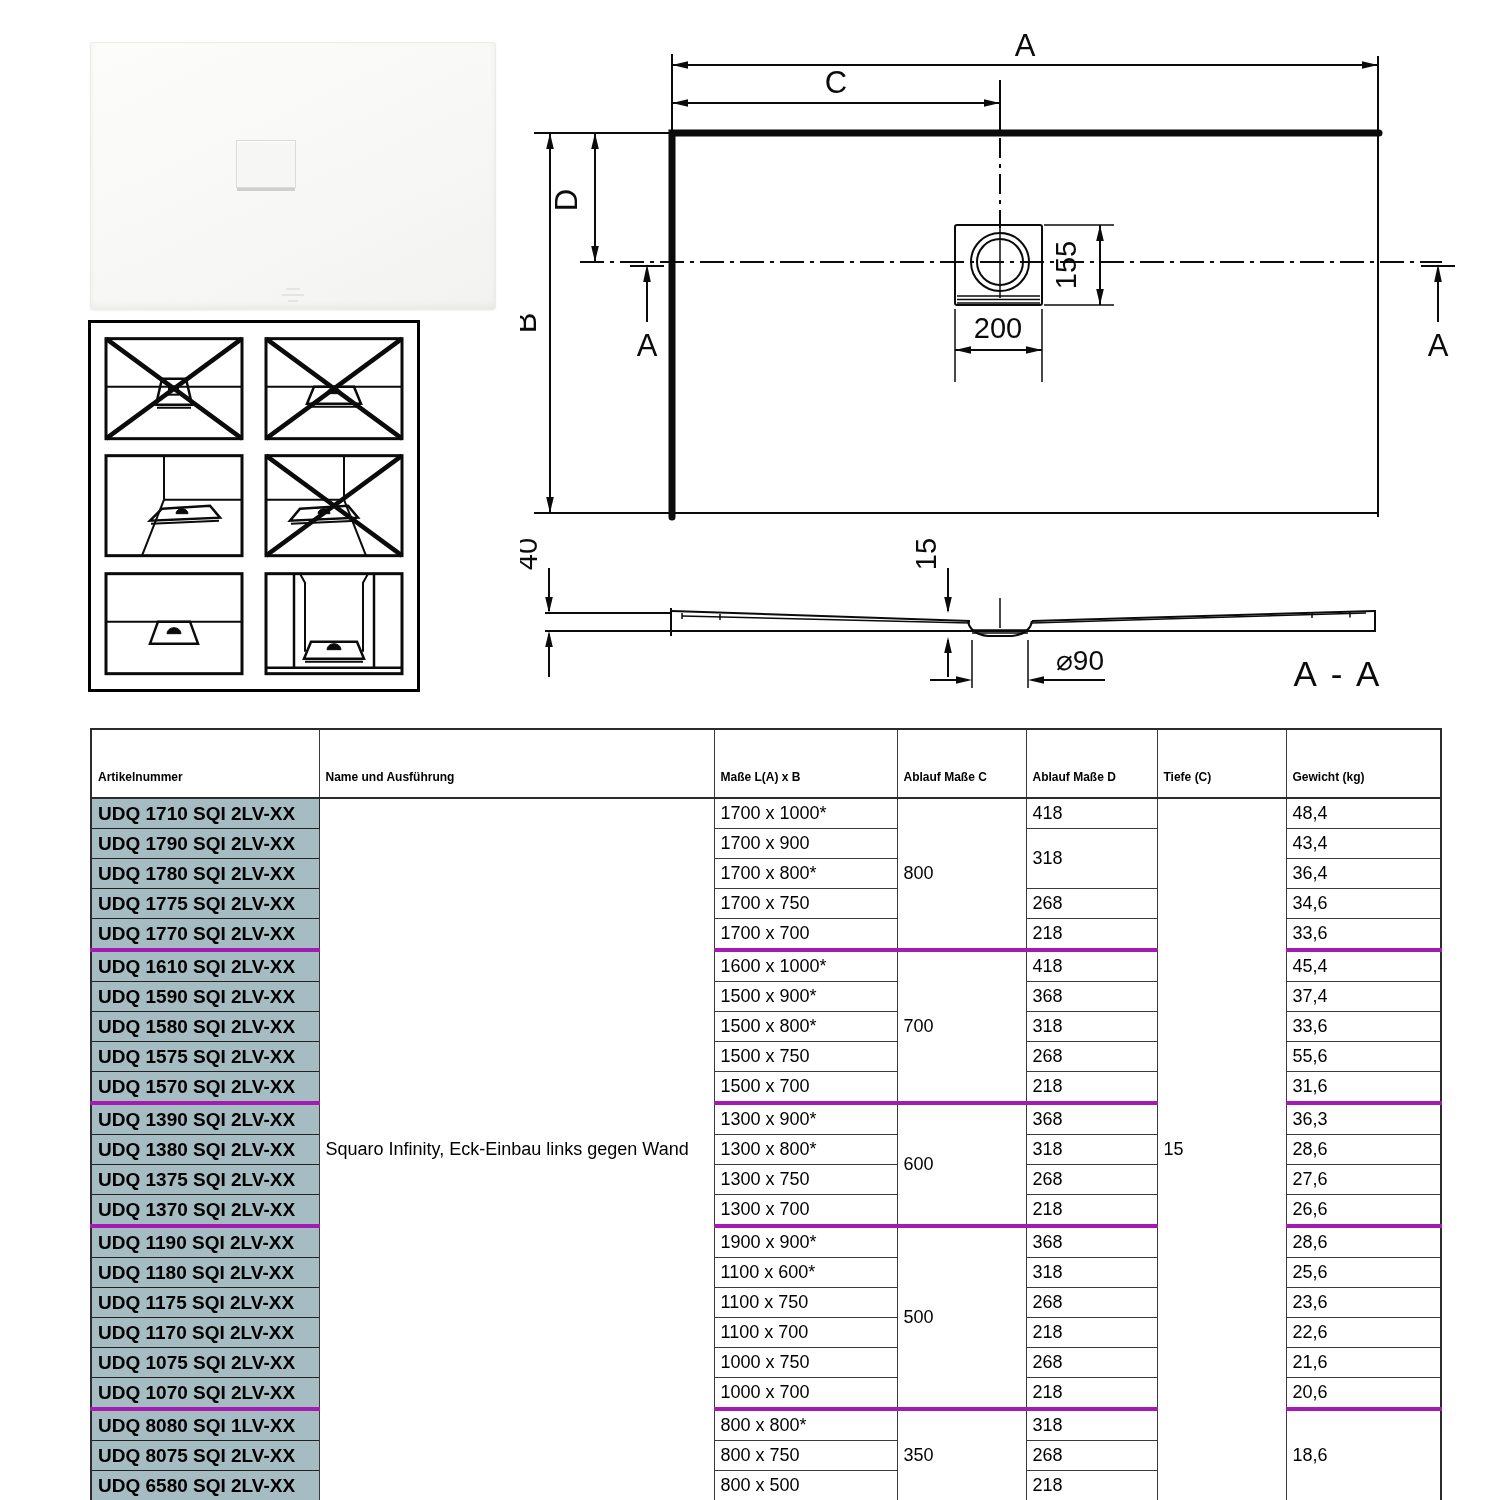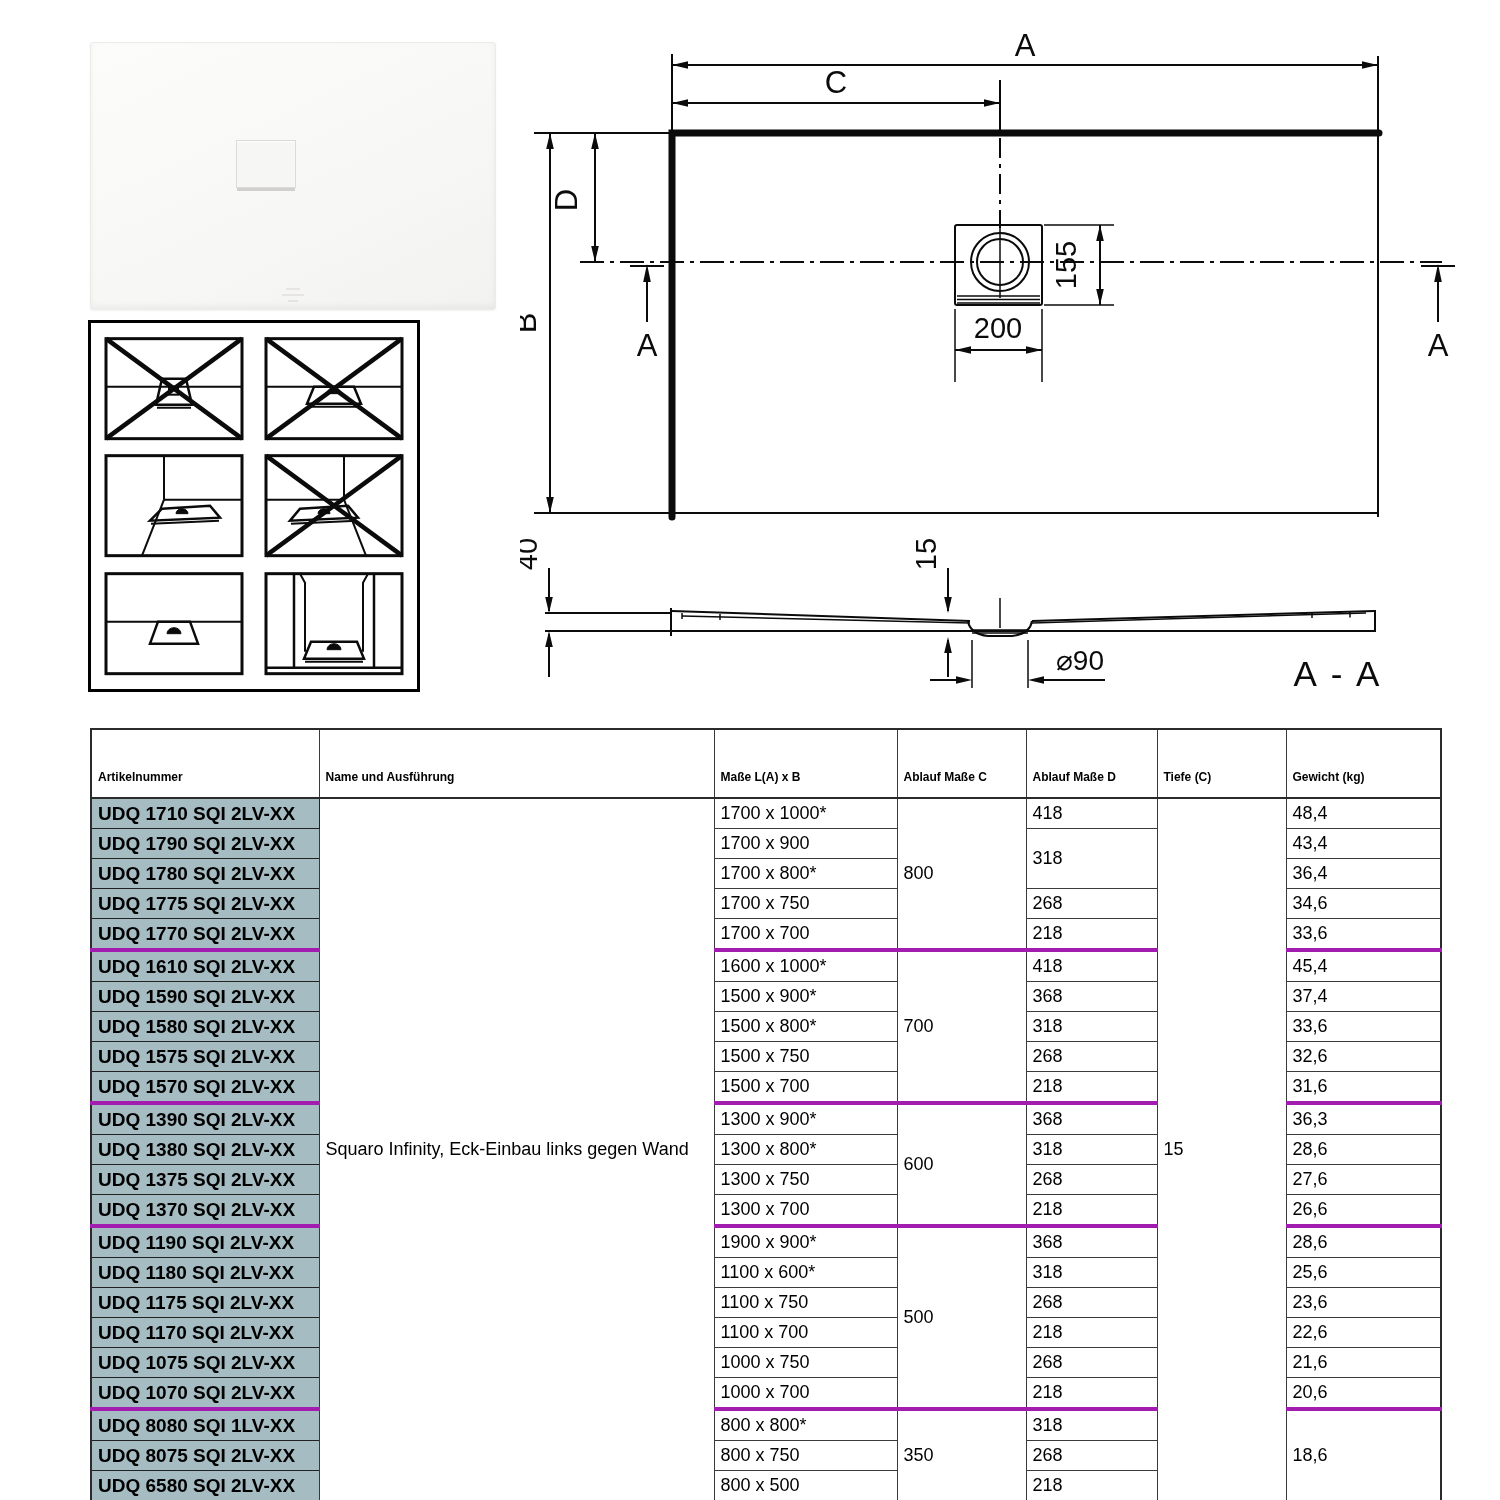--- a/index.html
+++ b/index.html
@@ -314,21 +314,21 @@
       <tr>
         <td class="art">UDQ 1580 SQI 2LV-XX</td>
         <td>1500 x 800*</td>
         <td>318</td>
         <td>33,6</td>
       </tr>
       <tr>
         <td class="art">UDQ 1575 SQI 2LV-XX</td>
         <td>1500 x 750</td>
         <td>268</td>
-        <td>32,6</td>
+        <td>55,6</td>
       </tr>
       <tr>
         <td class="art">UDQ 1570 SQI 2LV-XX</td>
         <td>1500 x 700</td>
         <td>218</td>
         <td>31,6</td>
       </tr>
       <tr class="grp">
         <td class="art">UDQ 1390 SQI 2LV-XX</td>
         <td>1300 x 900*</td>

